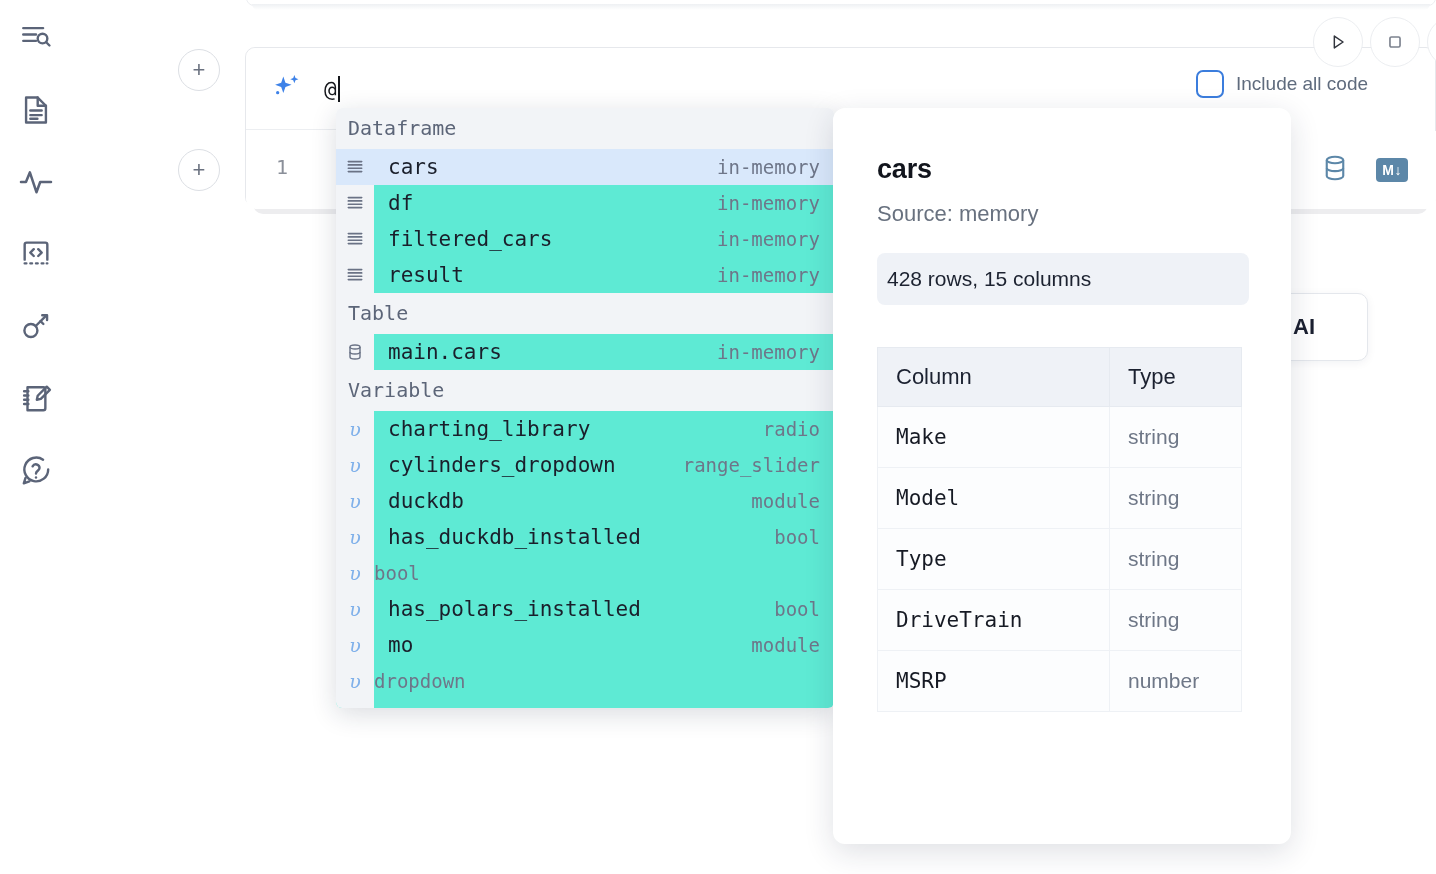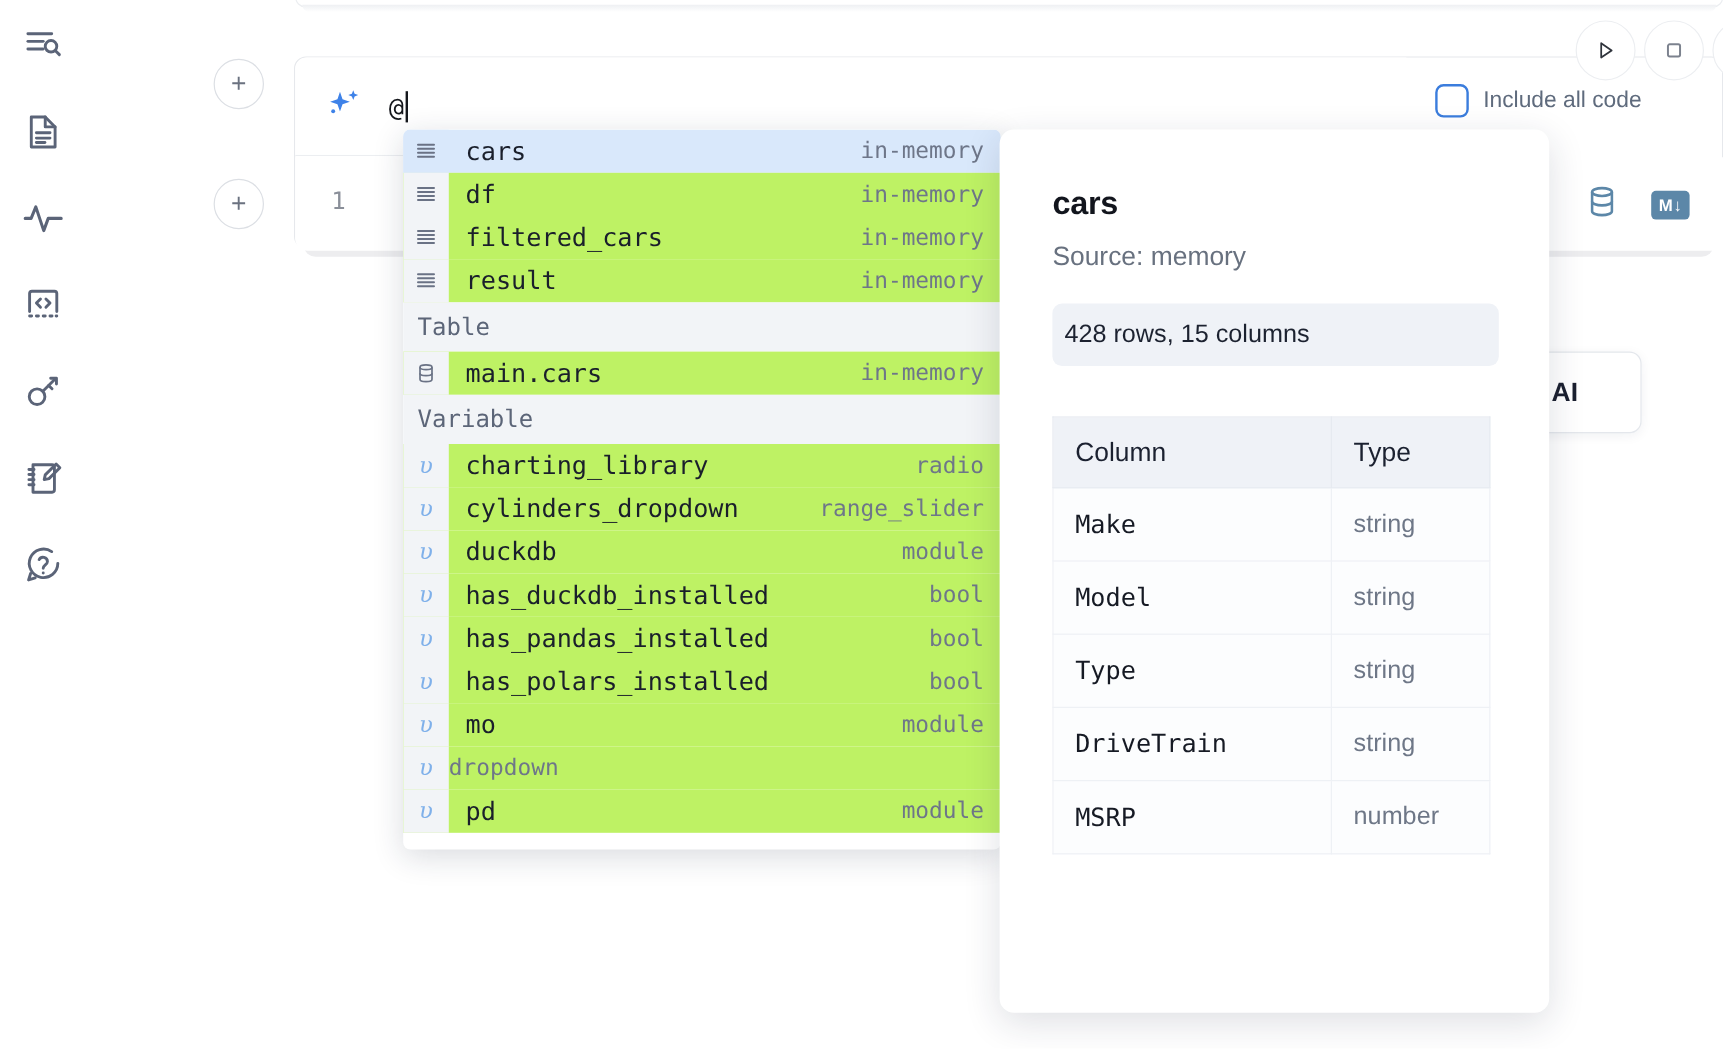--- a/index.html
+++ b/index.html
@@ -142,21 +142,21 @@
     overflow: hidden;
     font-family: "DejaVu Sans Mono", monospace;
   }
   .ac-section {
     background: #f2f4f7; color: #5c6578;
     font-size: 20px; padding: 6px 0 6px 12px;
     line-height: 1.45;
   }
   .ac-item {
     display: flex; align-items: center; height: 36px;
-    background: #bef264; cursor: pointer;
+    background: #5eead4; cursor: pointer;
   }
   .ac-item.sel { background: #d9e8fb; }
   .ac-item.sel .ac-gutter { background: #d9e8fb; }
   .ac-gutter {
     width: 38px; height: 36px; flex: 0 0 38px;
     background: #f2f4f7;
     display: flex; align-items: center; justify-content: center;
     color: #6a7285;
   }
   .ac-gutter.var { color: #7fb0ea; font-style: italic;
@@ -323,20 +323,21 @@
       </span>
       <span class="md-badge">M↓</span>
     </div>
   </div>
 
   <div class="gen-ai-btn">
     <span>h AI</span>
   </div>
 
   <div class="ac-dropdown" id="ac-dropdown">
+      <div class="ac-section">Dataframe</div>
       <div class="ac-item sel">
         <span class="ac-gutter">
           <svg width="20" height="20" viewBox="0 0 24 24" fill="none" stroke="currentColor" stroke-width="2" stroke-linecap="round">
             <path d="M4 5.5h16M4 9.5h16M4 13.5h16M4 17.5h16"></path>
           </svg>
         </span>
         <span class="ac-name">cars</span>
         <span class="ac-meta">in-memory</span>
       </div>
       <div class="ac-item">
@@ -394,21 +395,20 @@
         <span class="ac-name">duckdb</span>
         <span class="ac-meta">module</span>
       </div>
       <div class="ac-item">
         <span class="ac-gutter var">υ</span>
         <span class="ac-name">has_duckdb_installed</span>
         <span class="ac-meta">bool</span>
       </div>
       <div class="ac-item">
         <span class="ac-gutter var">υ</span>
-        <span class="ac-name">has_pandas_installed</span>
         <span class="ac-meta">bool</span>
       </div>
       <div class="ac-item">
         <span class="ac-gutter var">υ</span>
         <span class="ac-name">has_polars_installed</span>
         <span class="ac-meta">bool</span>
       </div>
       <div class="ac-item">
         <span class="ac-gutter var">υ</span>
         <span class="ac-name">mo</span>

